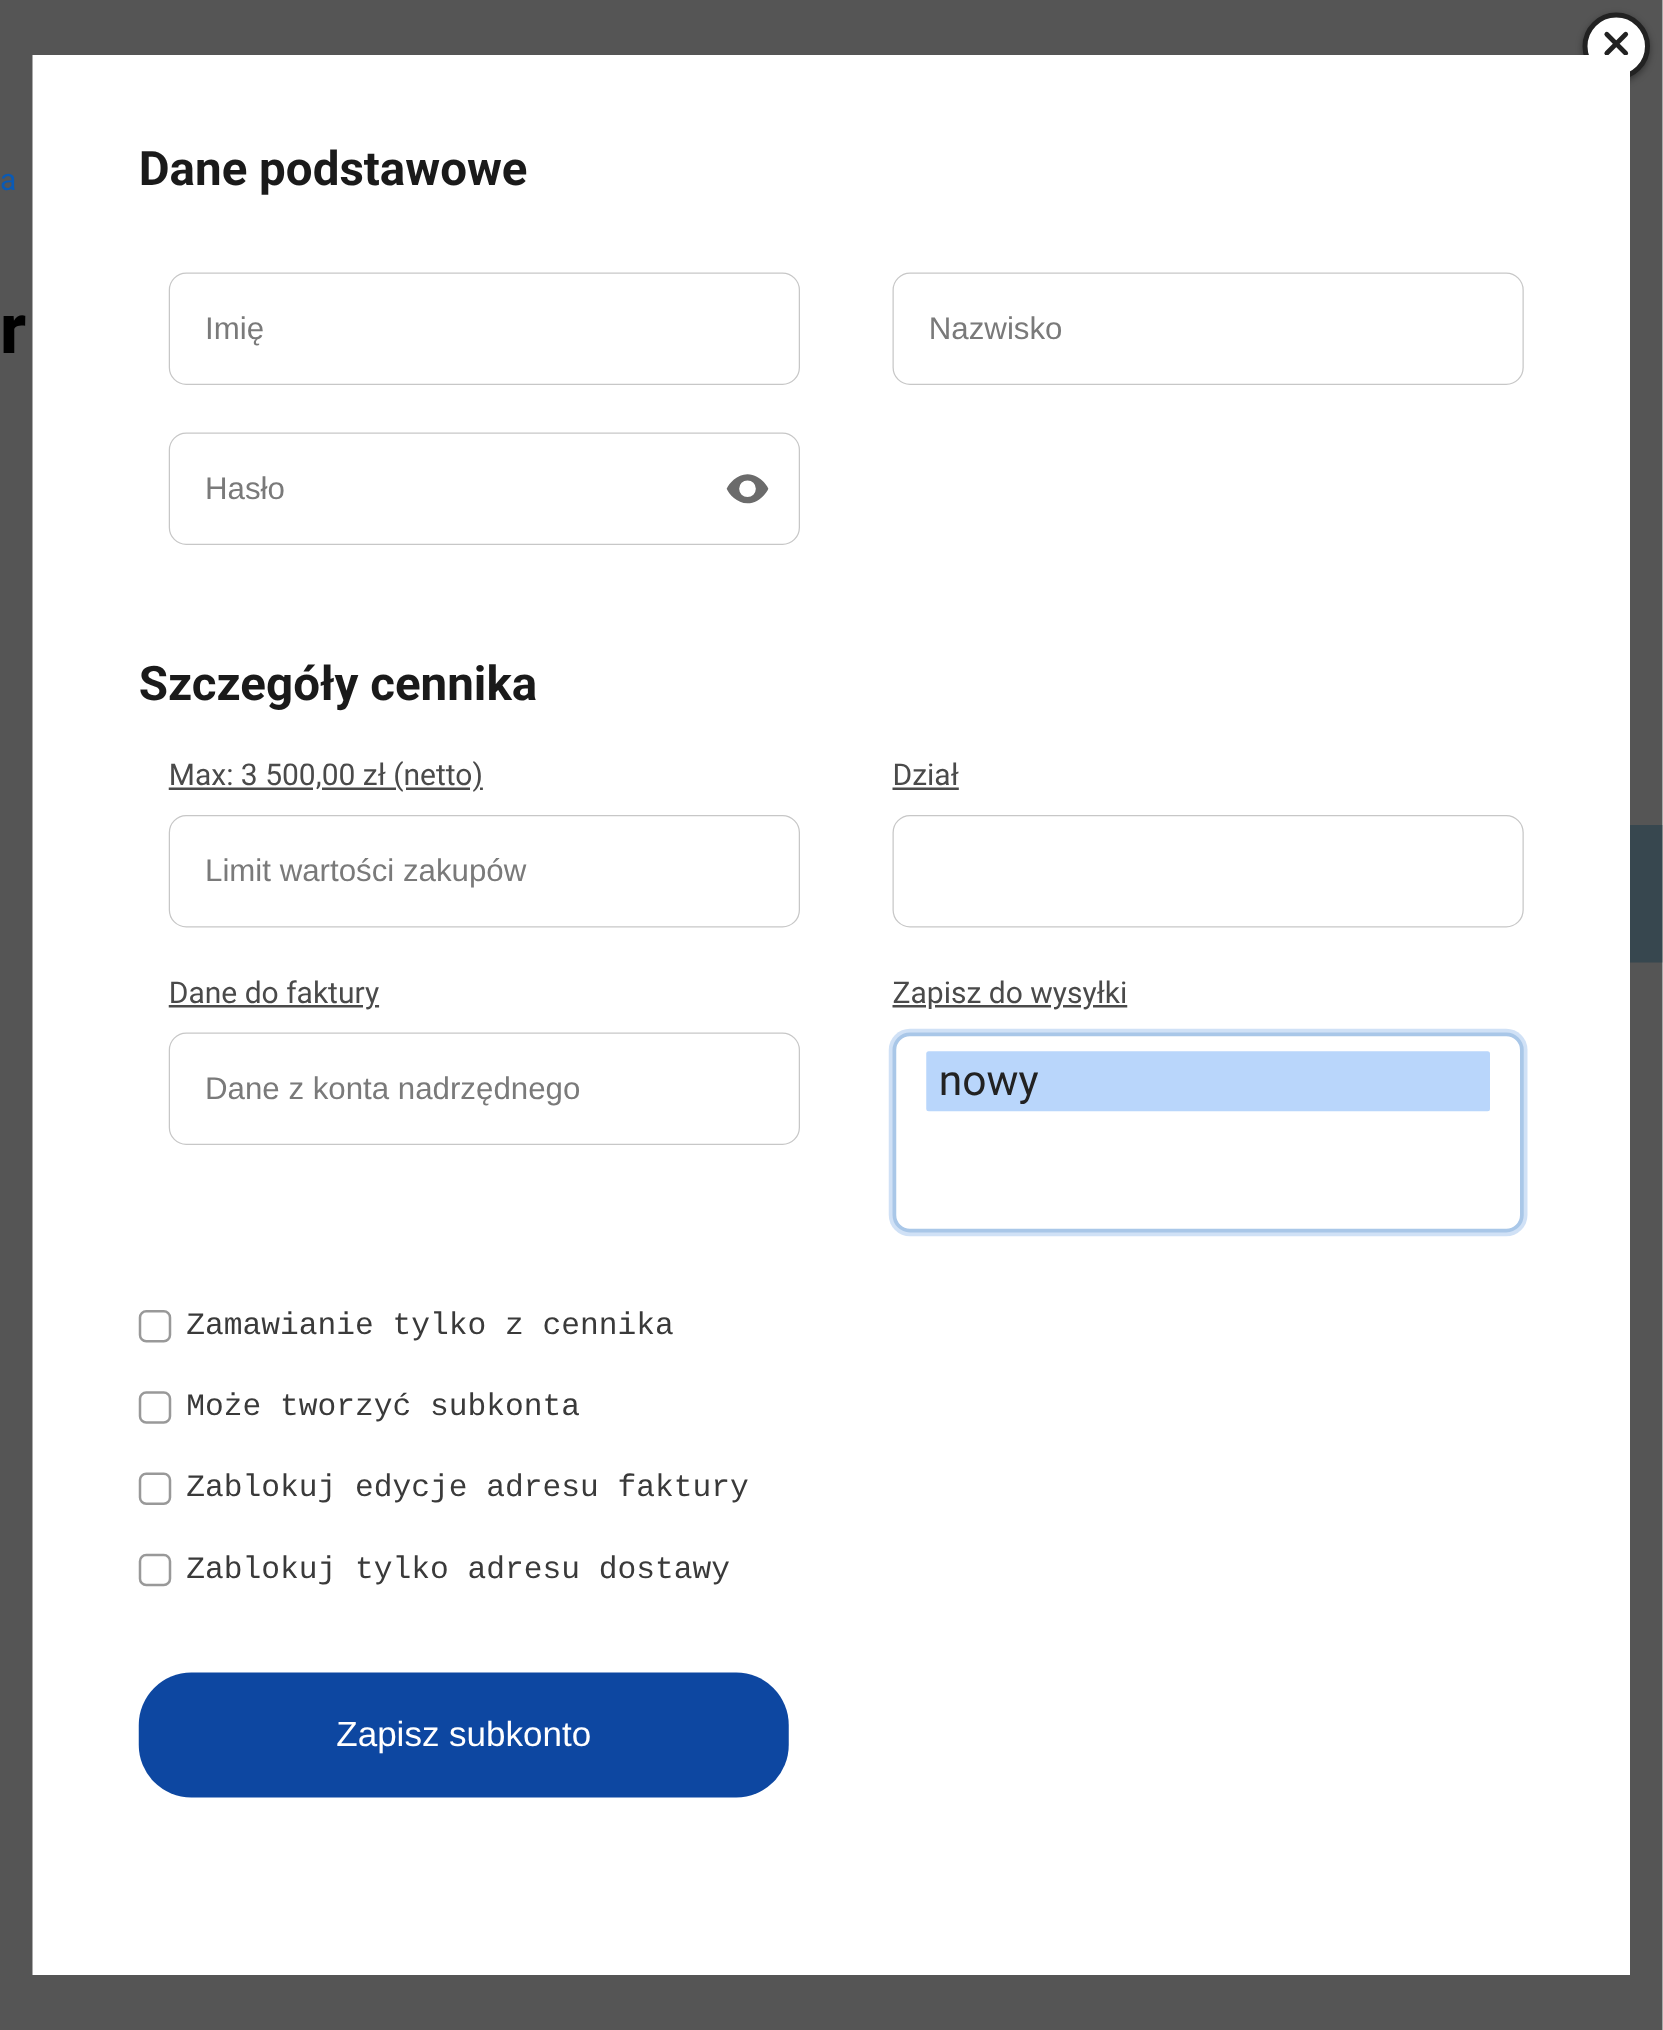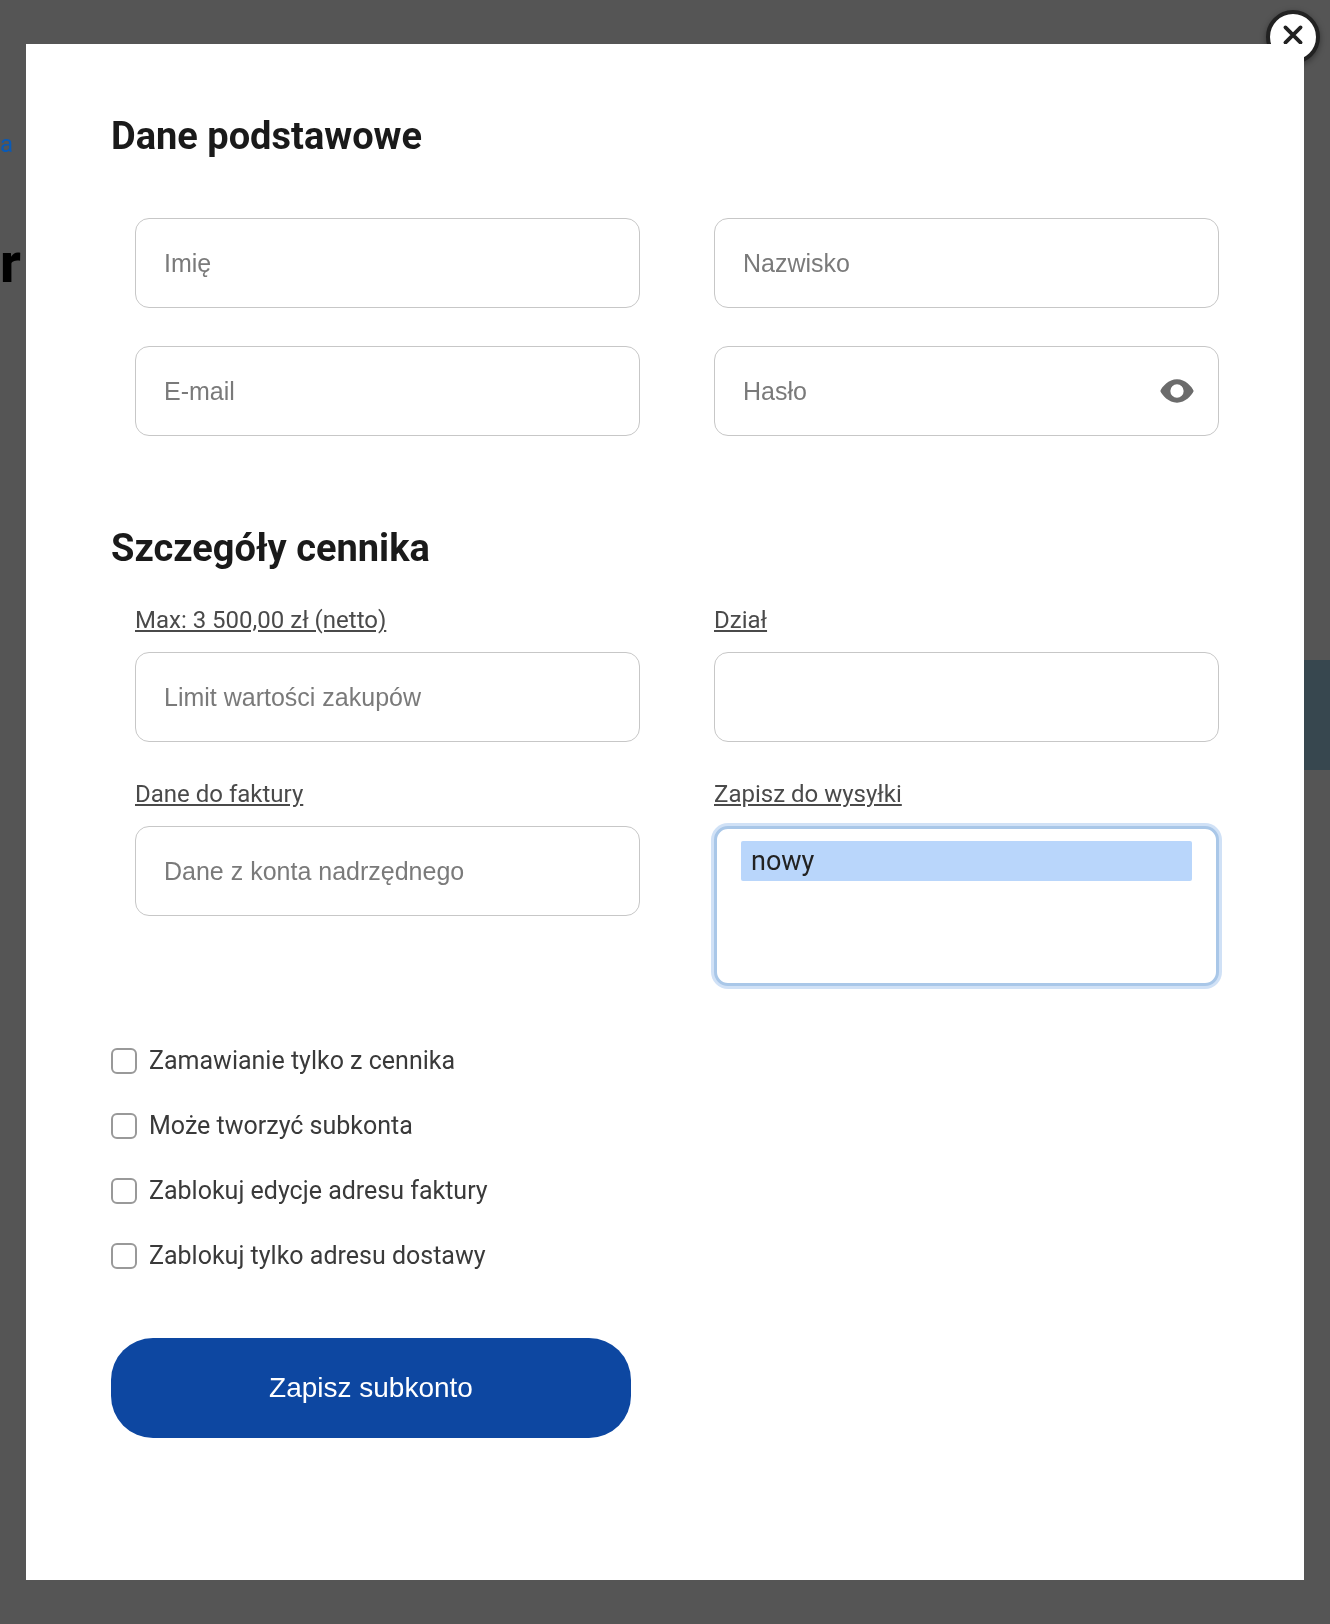--- a/index.html
+++ b/index.html
@@ -131,30 +131,31 @@
       min-height: 160px;
       border: 3px solid #a9c7e8;
       border-radius: 14px;
       background: #fff;
       padding: 12px 24px;
       box-shadow: 0 0 0 3px rgba(120,170,230,0.35);
     }
     .listbox-option {
       background: #b9d6fb;
       color: #222;
-      font-size: 27px;
+      font-size: 34px;
       padding: 4px 10px;
       border-radius: 2px;
       display: block;
     }
     .checkboxes {
       margin-top: 60px;
       display: flex;
       flex-direction: column;
       gap: 36px;
+      font-family: Liberation Mono, monospace;
     }
     .checkbox-row {
       display: flex;
       align-items: center;
       gap: 12px;
     }
     .checkbox {
       width: 26px;
       height: 26px;
       border: 2px solid #999;
@@ -202,25 +203,20 @@
 
     <div class="form-grid">
       <div class="field-wrap">
         <div class="input-wrap">
           <input type="text" class="text-input" placeholder="Imię" style="">
         </div>
       </div>
       <div class="field-wrap">
         <div class="input-wrap">
           <input type="text" class="text-input" placeholder="Nazwisko" style="">
-        </div>
-      </div>
-      <div class="field-wrap">
-        <div class="input-wrap">
-          <input type="text" class="text-input" placeholder="E-mail" style="">
         </div>
       </div>
       <div class="field-wrap">
         <div class="input-wrap">
           <input type="password" class="text-input" placeholder="Hasło" style="">
           <span class="eye-button">
             <span>
               <svg viewBox="0 0 24 24" fill="#6b6b6b">
                   <path d="M12 5c-5 0-9 4.5-10 7 1 2.5 5 7 10 7s9-4.5 10-7c-1-2.5-5-7-10-7zm0 11a4 4 0 1 1 0-8 4 4 0 0 1 0 8z"></path>
                   <circle cx="12" cy="12" r="2" fill="#fff"></circle>

